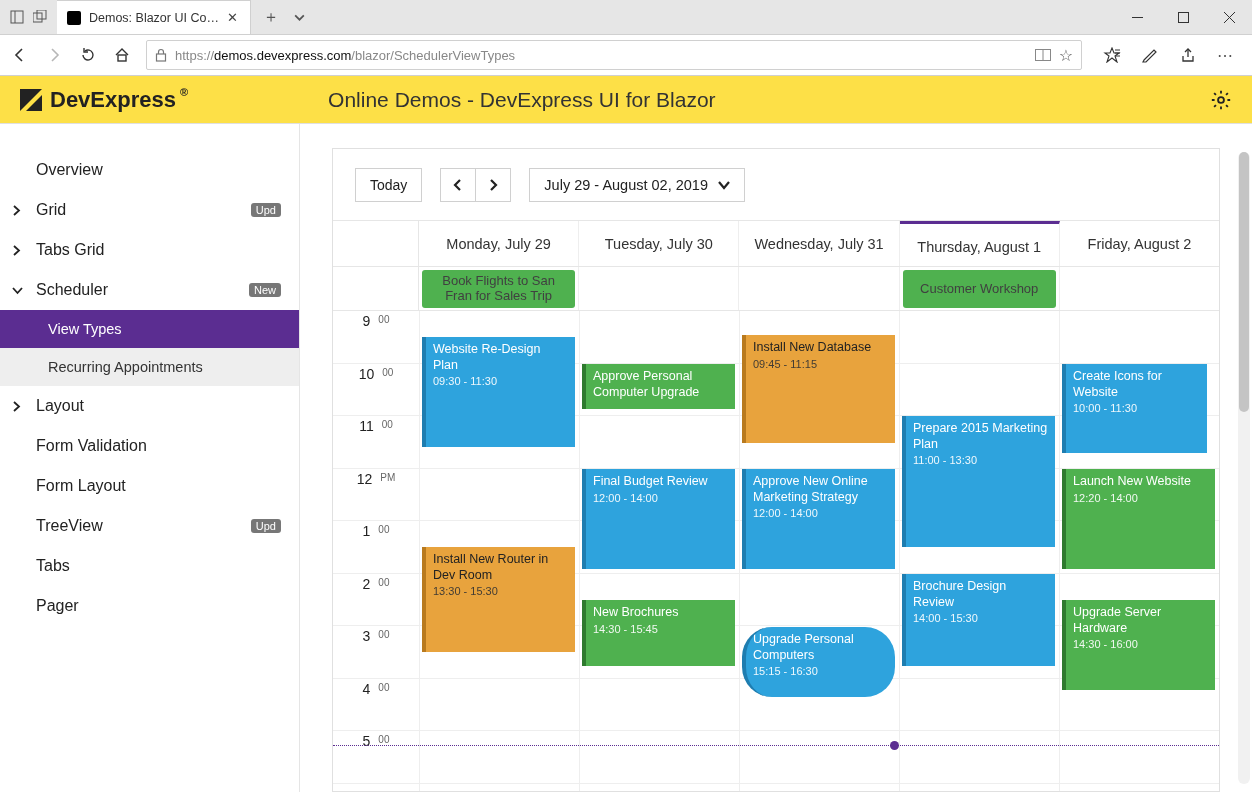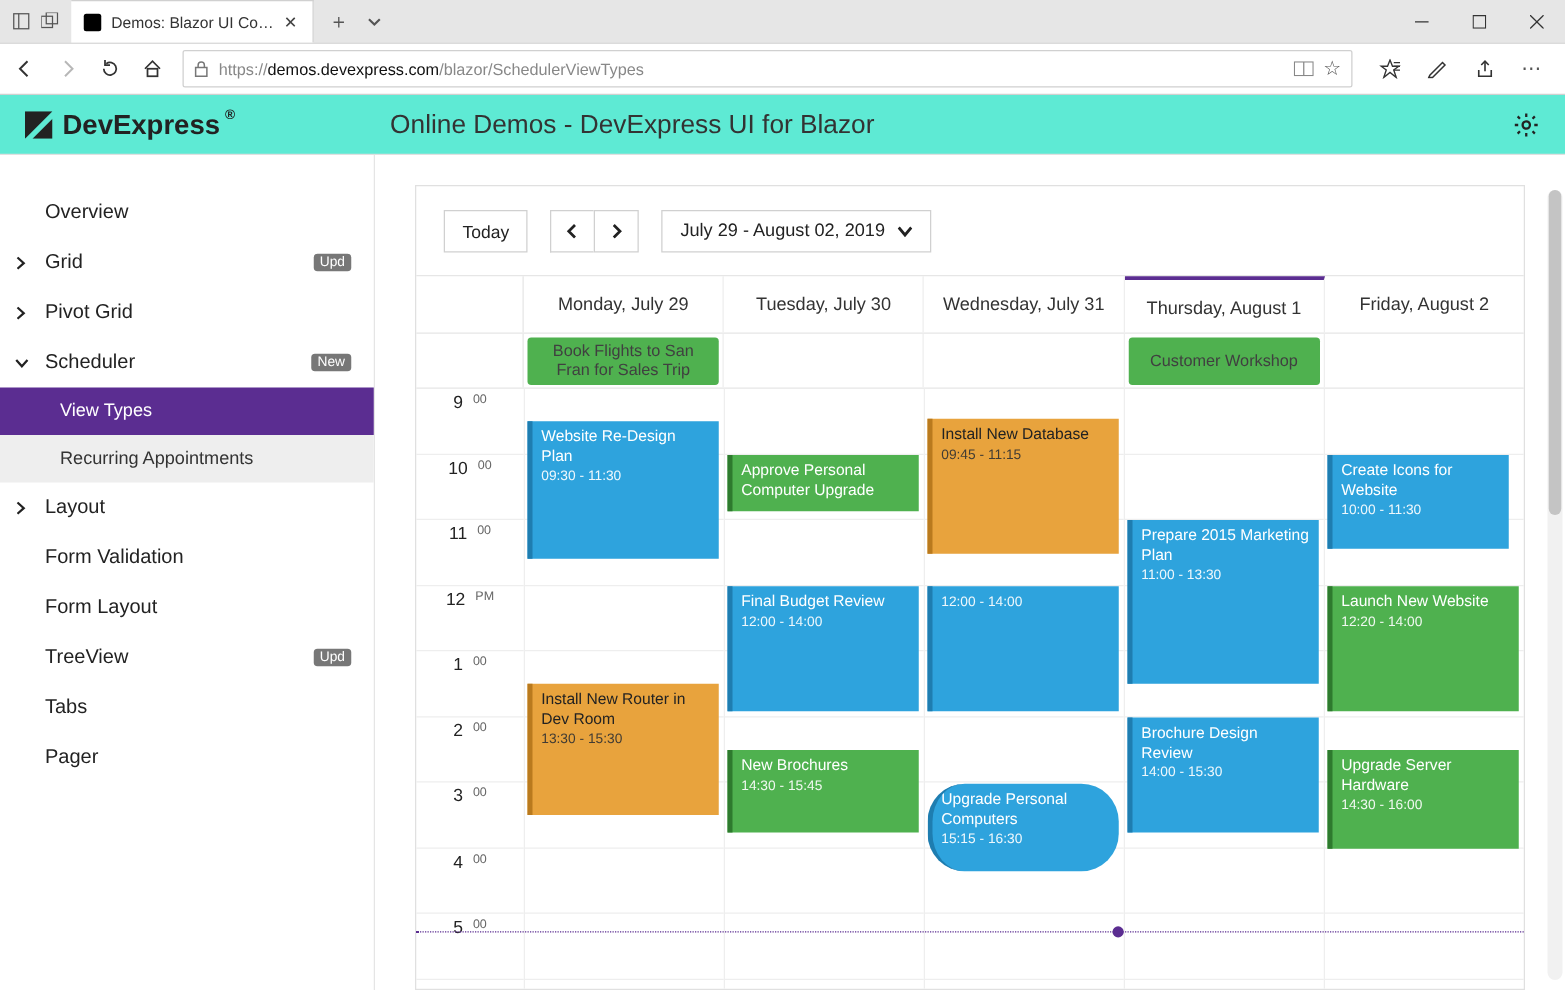--- a/index.html
+++ b/index.html
@@ -20,21 +20,21 @@
   .addrrow { background:#fff; border-top:1px solid #d0d0d0; border-bottom:1px solid #d0d0d0; height:42px; display:flex; align-items:center; padding:0 10px; gap:14px;}
   .addrbar { flex:1; height:30px; border:1px solid #d0d0d0; border-radius:2px; background:#fff; display:flex; align-items:center; padding:0 8px; gap:8px; color:#555;}
   .addrbar .url { flex:1; font-size:13px; color:#111;}
   .addrbar .url .host { color:#111; }
   .addrbar .url .path { color:#888;}
   .iconbtn { width:20px; height:20px; display:flex; align-items:center; justify-content:center; color:#555;}
   .toolicons { display:flex; align-items:center; gap:18px; padding:0 6px;}
 
   
   .page { position:absolute; top:76px; left:0; right:0; bottom:0; background:#fff; }
-  .page-header { height:48px; background:#5eead4; border-bottom:1px solid #e0e0e0; display:flex; align-items:center; padding:0 20px; gap:0;}
+  .page-header { height:48px; background:#fde047; border-bottom:1px solid #e0e0e0; display:flex; align-items:center; padding:0 20px; gap:16px;}
   .brand { font-size:22px; font-weight:600; color:#222; display:flex; align-items:center; gap:8px;}
   .brand .logo { width:22px; height:22px; display:inline-block; }
   .page-title { font-size:21px; color:#333; font-weight:400; margin-left:120px;}
   .page-header .gear { width:22px; height:22px; color:#333;}
   .page-header .flex { flex:1;}
 
   .content { position:absolute; top:48px; left:0; right:0; bottom:0; display:flex; }
   .sidebar { width:300px; border-right:1px solid #e5e5e5; background:#fff; padding-top:26px;}
   .nav-item { display:flex; align-items:center; height:40px; padding:0 18px 0 30px; font-size:16px; color:#222; gap:10px;}
   .nav-item .chev { width:14px; text-align:center; color:#333; margin-left:-18px; font-size:12px;}
@@ -243,21 +243,21 @@
           </span>
           <span>Grid</span>
           <span class="badge">Upd</span>
         </div>
         <div class="nav-item">
           <span class="chev">
             <svg width="9" height="11" viewBox="0 0 9 11">
               <polyline points="2,1 7,5.5 2,10" fill="none" stroke="#222" stroke-width="1.8"></polyline>
             </svg>
           </span>
-          <span>Pivot Grid</span>
+          <span>Tabs Grid</span>
         </div>
         <div class="nav-item">
           <span class="chev">
             <svg width="11" height="9" viewBox="0 0 11 9">
               <polyline points="1,2 5.5,7 10,2" fill="none" stroke="#222" stroke-width="1.8"></polyline>
             </svg>
           </span>
           <span>Scheduler</span>
           <span class="badge">New</span>
         </div>
@@ -441,20 +441,21 @@
                 <div class="slot"></div>
                 <div class="slot"></div>
                 <div class="slot"></div>
                 <div class="slot"></div>
                 <div class="slot"></div>
                 <div class="evt c-orange" style="top: 24px; height: 108px; left: 2px; right: 4px;">
                   <div>Install New Database</div>
                   <div class="t">09:45 - 11:15</div>
                 </div>
                 <div class="evt c-blue" style="top: 158px; height: 100px; left: 2px; right: 4px;">
+                  <div>Approve New Online Marketing Strategy</div>
                   <div class="t">12:00 - 14:00</div>
                 </div>
                 <div class="evt c-blue" style="top: 316px; height: 70px; left: 2px; right: 4px; border-radius: 30px;">
                   <div>Upgrade Personal Computers</div>
                   <div class="t">15:15 - 16:30</div>
                 </div>
               </div>
               <div class="daygrid">
                 <div class="slot"></div>
                 <div class="slot"></div>
@@ -477,29 +478,29 @@
               <div class="daygrid">
                 <div class="slot"></div>
                 <div class="slot"></div>
                 <div class="slot"></div>
                 <div class="slot"></div>
                 <div class="slot"></div>
                 <div class="slot"></div>
                 <div class="slot"></div>
                 <div class="slot"></div>
                 <div class="slot"></div>
-                <div class="evt c-blue" style="top: 53px; height: 75px; left: 2px; right: 12px;">
+                <div class="evt c-blue" style="top: 53px; height: 89px; left: 2px; right: 12px;">
                   <div>Create Icons for Website</div>
                   <div class="t">10:00 - 11:30</div>
                 </div>
                 <div class="evt c-green" style="top: 158px; height: 100px; left: 2px; right: 4px;">
                   <div>Launch New Website</div>
                   <div class="t">12:20 - 14:00</div>
                 </div>
-                <div class="evt c-green" style="top: 289px; height: 79px; left: 2px; right: 4px;">
+                <div class="evt c-green" style="top: 289px; height: 90px; left: 2px; right: 4px;">
                   <div>Upgrade Server Hardware</div>
                   <div class="t">14:30 - 16:00</div>
                 </div>
               </div>
             </div>
           <div class="nowline" style="top:524px;">
             <span class="dot" style="left:557px;"></span>
           </div>
         </div>
       </div>

